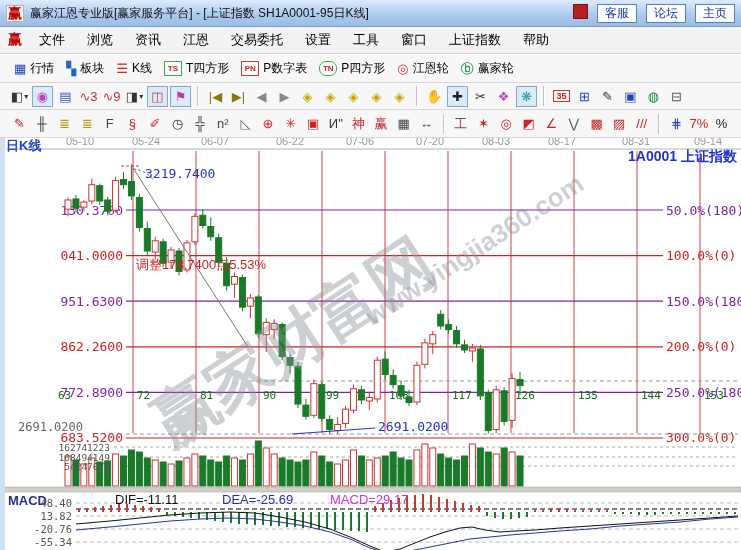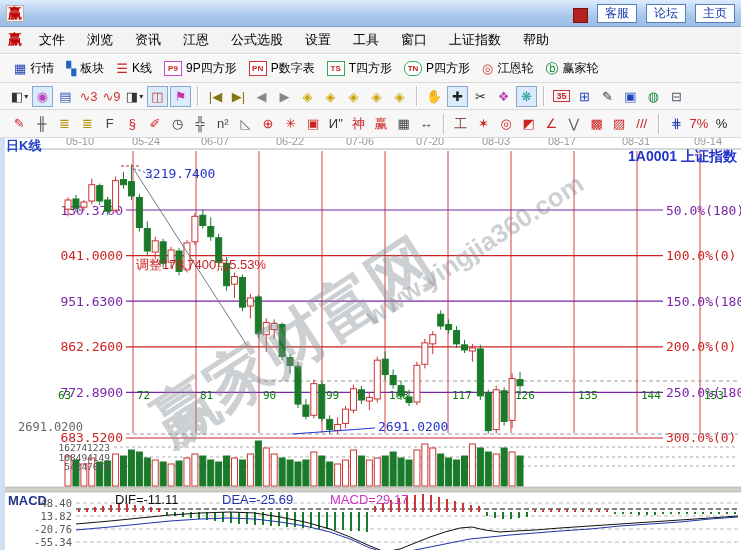--- a/index.html
+++ b/index.html
@@ -5,21 +5,21 @@
   html,body{margin:0;padding:0;background:#888;}
   .app{position:relative;width:741px;height:550px;overflow:hidden;background:#fff;
        font-family:"Liberation Sans",sans-serif;}
   
   .titlebar{position:absolute;top:0;left:0;width:741px;height:27px;box-sizing:border-box;
     background:linear-gradient(#dcebfc,#a9c8ec 60%,#9cbde4);display:flex;align-items:center;
     padding:0 6px;border-bottom:1px solid #7e9fc6;}
   .logo{color:#c00000;font-weight:bold;font-size:14px;background:#f6f6f6;border:1px solid #caa;
     padding:0 1px;line-height:15px;}
   .title{font-size:12px;color:#111;margin-left:6px;}
-  .tb-right{margin-left:auto;display:flex;align-items:flex-end;}
+  .tb-right{margin-left:auto;display:flex;align-items:flex-start;}
   .red-ico{width:13px;height:13px;background:#b52020;border:1px solid #7c1010;display:inline-block;}
   .tb-btn{height:19px;font-size:12px;color:#1535a8;background:#fbfdff;border:1px solid #5c7fb4;
     padding:0 7px;margin-left:9px;font-family:"Liberation Sans",sans-serif;cursor:pointer;}
   
   .menubar{position:absolute;top:27px;left:0;width:741px;height:27px;box-sizing:border-box;
     background:#f3f3f3;border-bottom:1px solid #d6d6d6;display:flex;align-items:center;
     font-size:13px;color:#000;padding:0 8px;}
   .menu-logo{color:#c00000;font-weight:bold;font-size:14px;margin-right:6px;}
   .menu-item{padding:0 11px;cursor:default;}
   
@@ -48,35 +48,36 @@
   .wm-url{left:360px;top:168px;font-size:26px;transform:rotate(-33deg);transform-origin:left top;}
   .wm-qq{left:385px;top:285px;font-size:22px;opacity:.5;}
 </style>
 </head>
 <body>
 
 <div class="app">
 
   <div class="titlebar">
     <span class="logo">赢</span>
+    <span class="title">赢家江恩专业版[赢家服务平台] - [上证指数  SH1A0001-95日K线]</span>
     <span class="tb-right">
       <span class="red-ico"></span>
       <button class="tb-btn">客服</button>
       <button class="tb-btn">论坛</button>
       <button class="tb-btn">主页</button>
     </span>
   </div>
 
   <div class="menubar">
     <span class="menu-logo">赢</span>
     <span class="menu-item">文件</span>
     <span class="menu-item">浏览</span>
     <span class="menu-item">资讯</span>
     <span class="menu-item">江恩</span>
-    <span class="menu-item">公式选股</span>
+    <span class="menu-item">交易委托</span>
     <span class="menu-item">设置</span>
     <span class="menu-item">工具</span>
     <span class="menu-item">窗口</span>
     <span class="menu-item">上证指数</span>
     <span class="menu-item">帮助</span>
   </div>
 
   <div class="toolbar t1" id="toolbar1">
       <span class="tb1-item">
         <span class="t1glyph" style="color: rgb(34, 68, 187);">▦</span>
@@ -84,30 +85,26 @@
       </span>
       <span class="tb1-item">
         <span class="t1glyph" style="color: rgb(34, 102, 187);">▚</span>
         <span>板块</span>
       </span>
       <span class="tb1-item">
         <span class="t1glyph" style="color: rgb(204, 34, 34);">☰</span>
         <span>K线</span>
       </span>
       <span class="tb1-item">
-        <span class="badge" style="border-color: rgb(204, 68, 204);">P9</span>
-        <span>9P四方形</span>
+        <span class="badge" style="border-color: rgb(51, 170, 85);">TS</span>
+        <span>T四方形</span>
       </span>
       <span class="tb1-item">
         <span class="badge" style="border-color: rgb(204, 51, 51);">PN</span>
         <span>P数字表</span>
-      </span>
-      <span class="tb1-item">
-        <span class="badge" style="border-color: rgb(51, 170, 85);">TS</span>
-        <span>T四方形</span>
       </span>
       <span class="tb1-item">
         <span class="badge" style="border-color: rgb(51, 170, 85); border-radius: 7px;">TN</span>
         <span>P四方形</span>
       </span>
       <span class="tb1-item">
         <span class="t1glyph" style="color: rgb(204, 51, 51);">◎</span>
         <span>江恩轮</span>
       </span>
       <span class="tb1-item">

